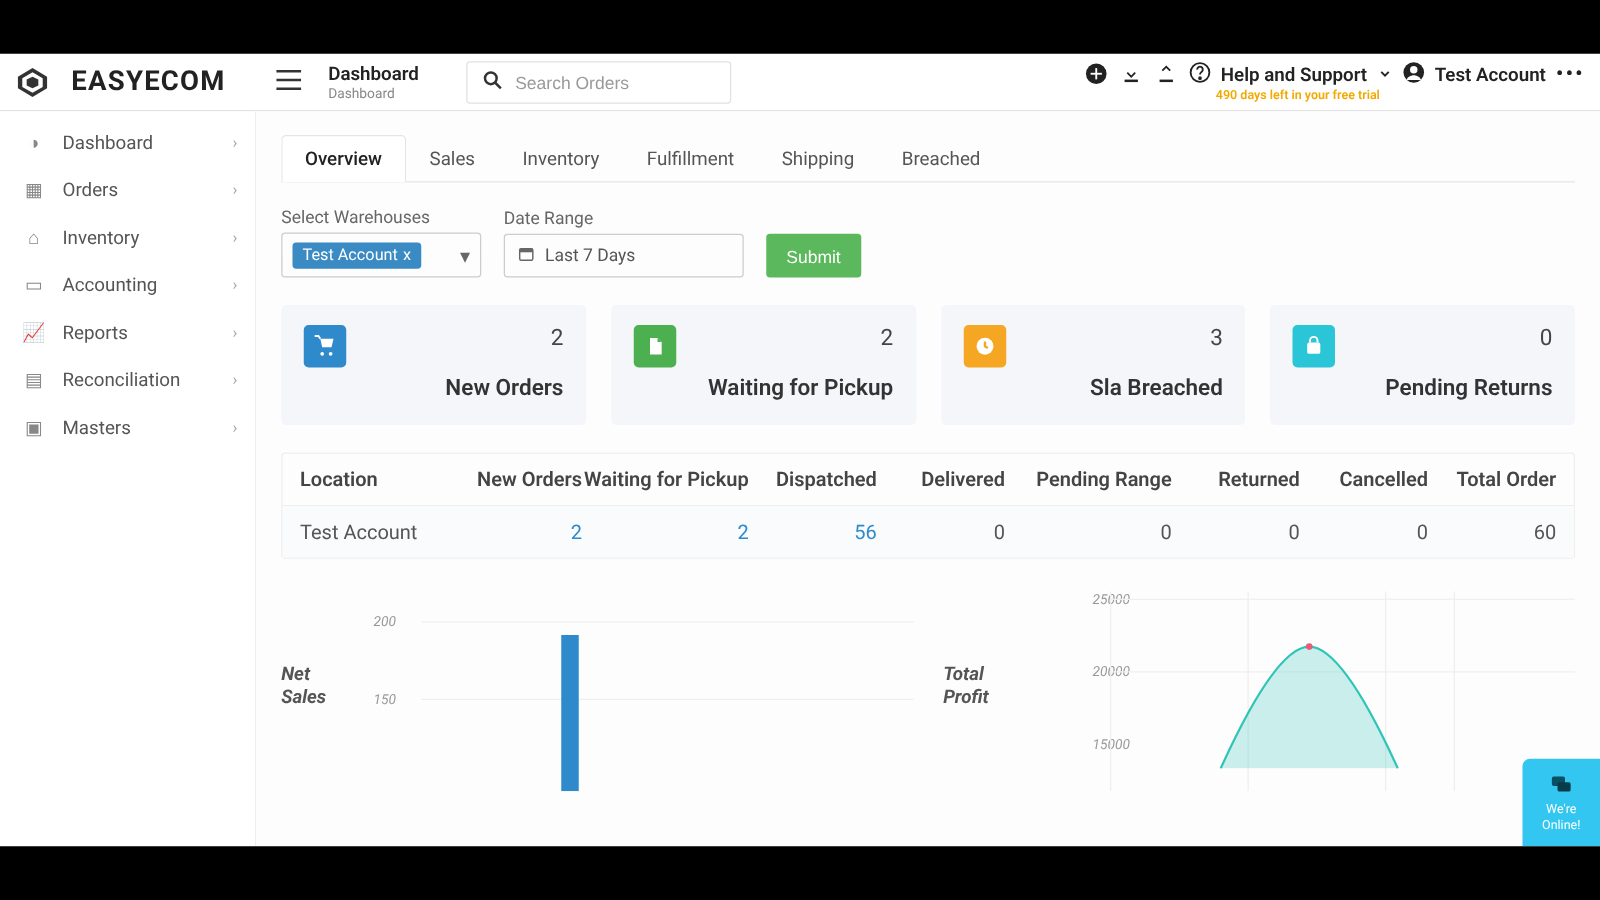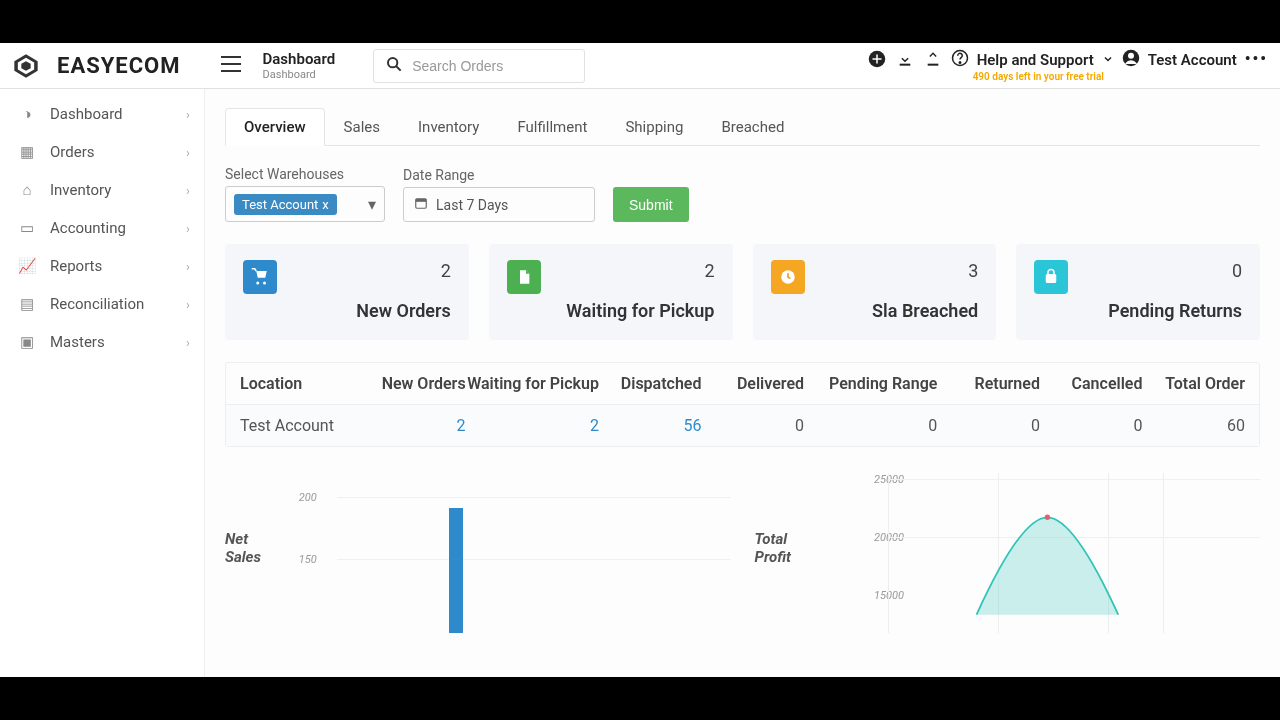--- a/index.html
+++ b/index.html
@@ -432,15 +432,25 @@
             <div class="profit-vline" style="left:290px;"></div>
             <div class="profit-vline" style="left:345px;"></div>
             <svg class="profit-path" viewBox="0 0 420 160" preserveAspectRatio="none">
               <path d="M 100 160 Q 150 50 180 50 Q 210 50 260 160" fill="rgba(46,196,182,0.25)" stroke="#2ec4b6" stroke-width="2"></path>
               <circle cx="180" cy="50" r="3" fill="#e85d75"></circle>
             </svg>
           </div>
         </div>
       </div>
 
+      <div class="online-badge">
+        <span>
+          <svg width="22" height="18" viewBox="0 0 24 24" fill="#0a4f63">
+              <rect x="2" y="3" width="14" height="10" rx="2"></rect>
+              <rect x="8" y="9" width="14" height="10" rx="2" fill="#083b49"></rect>
+            </svg>
+        </span>
+        <span>We're</span>
+        <span>Online!</span>
+      </div>
     </div>
   </div>
 </div>
 
 </body></html>

